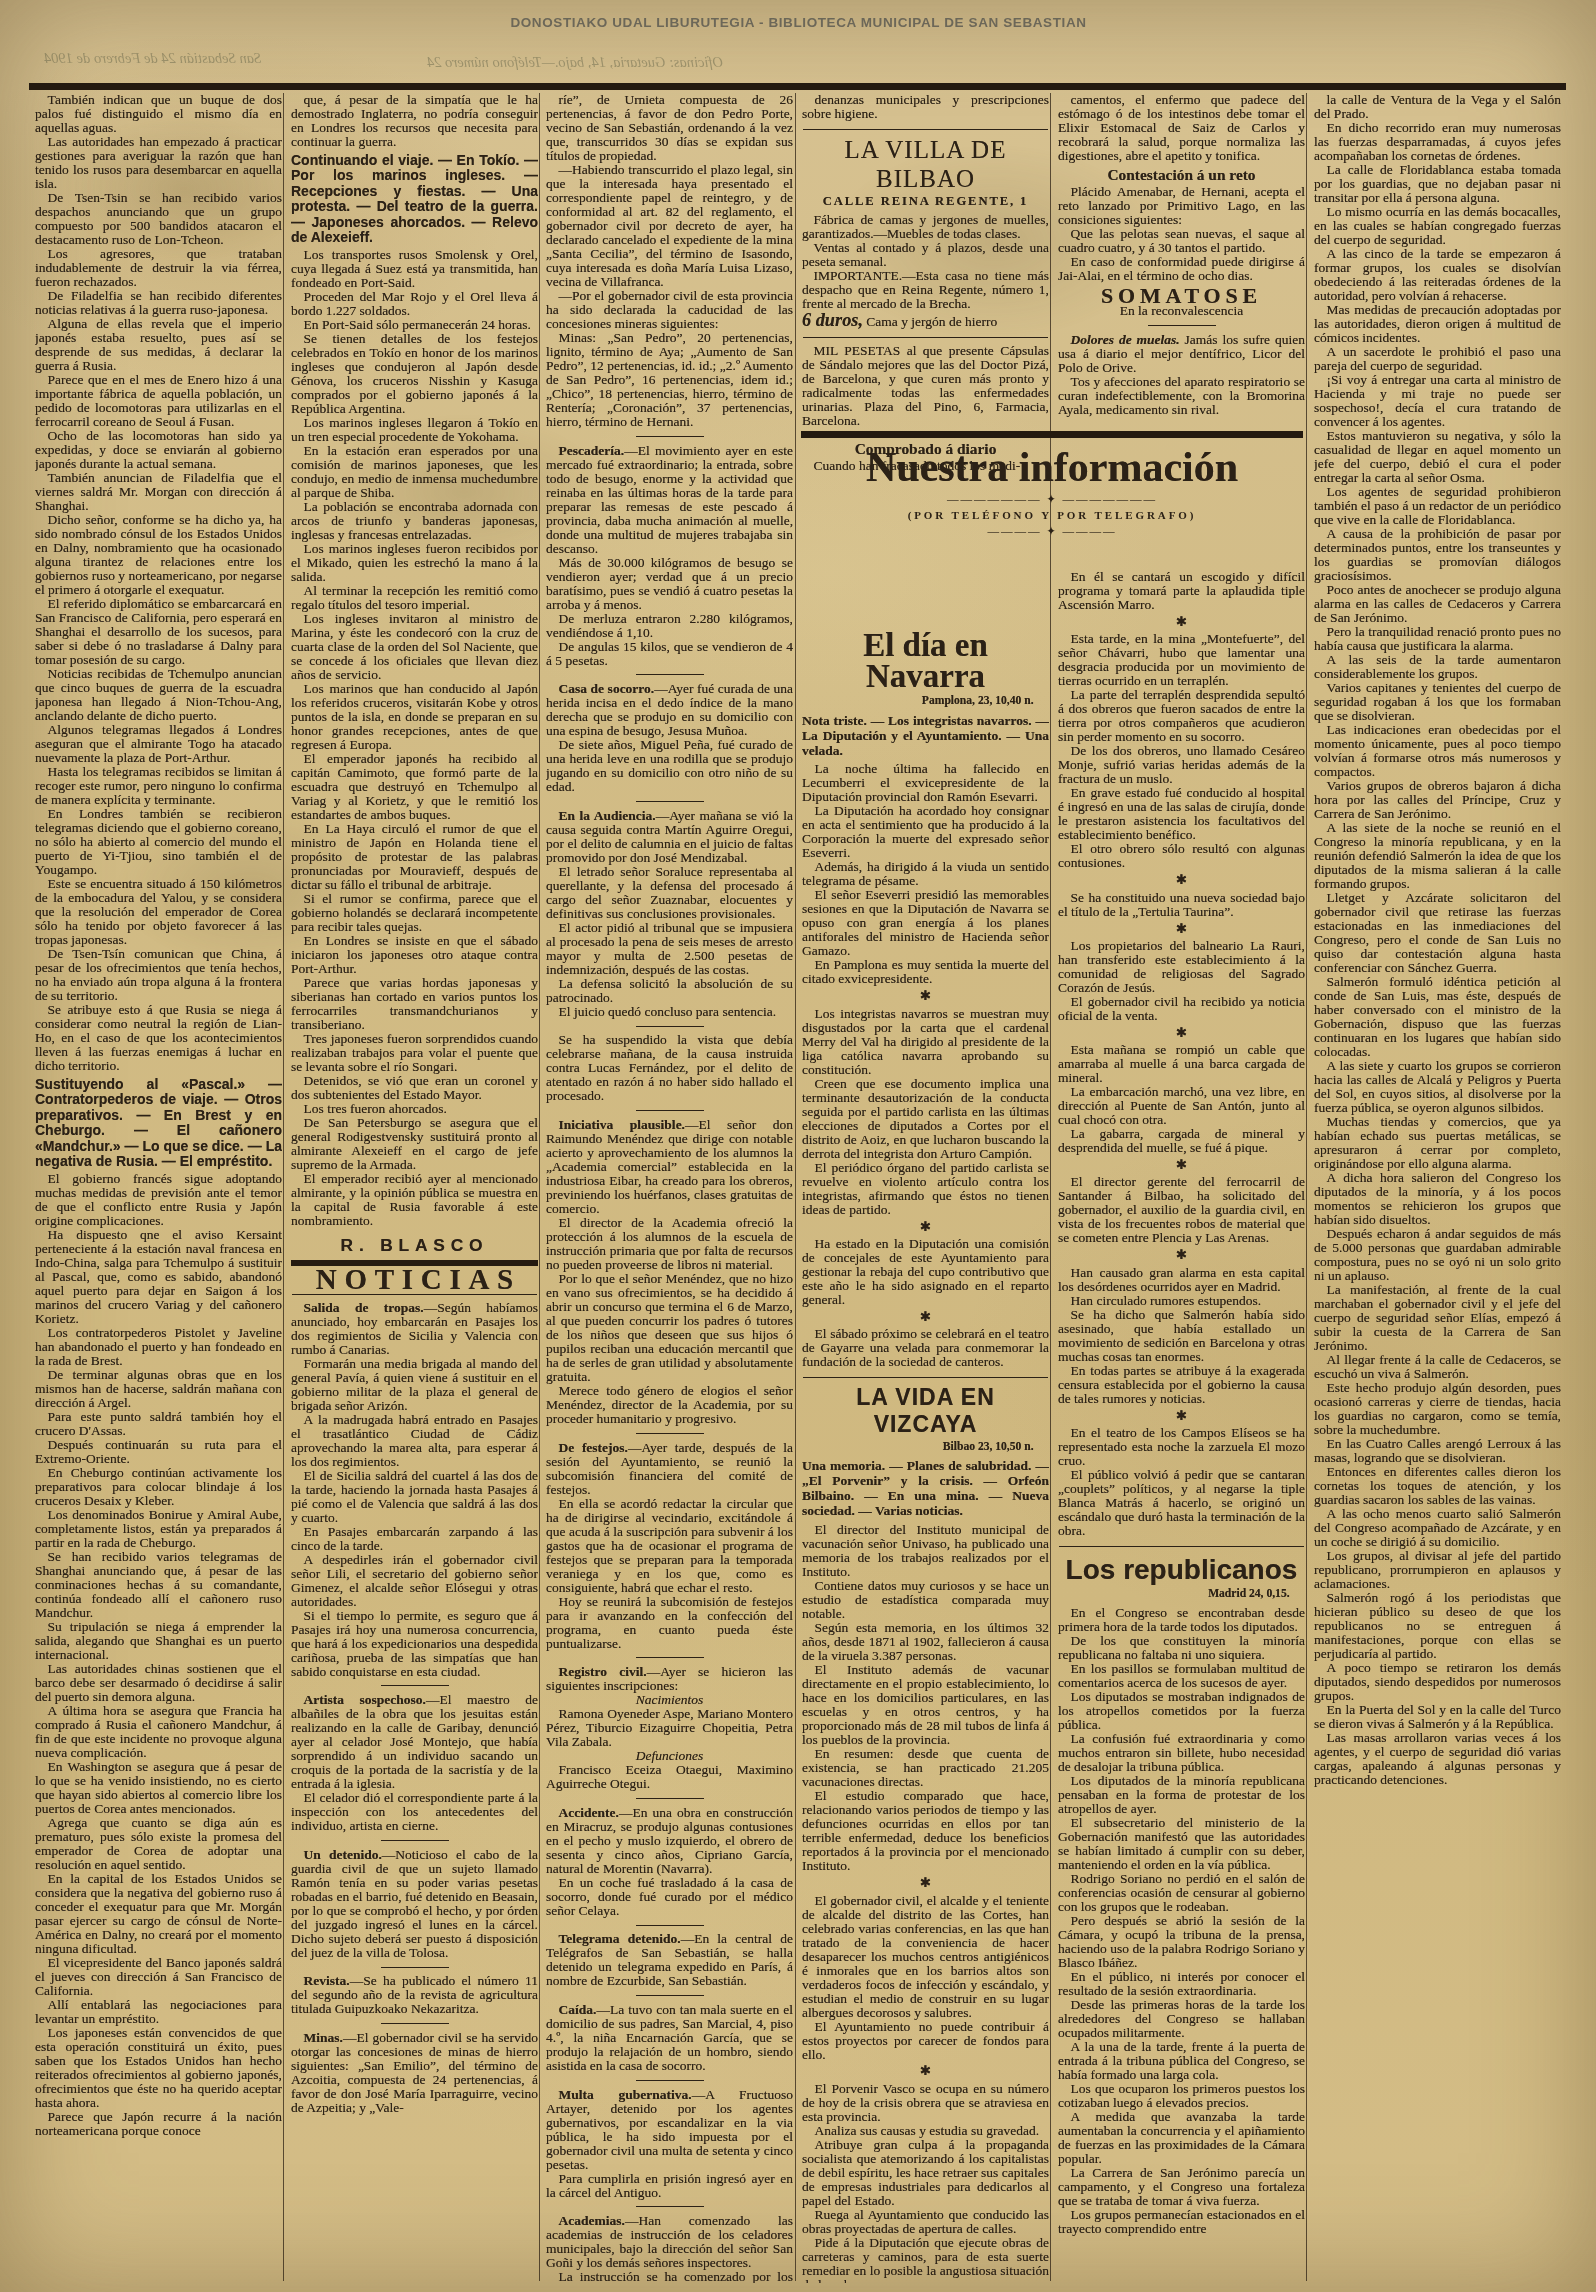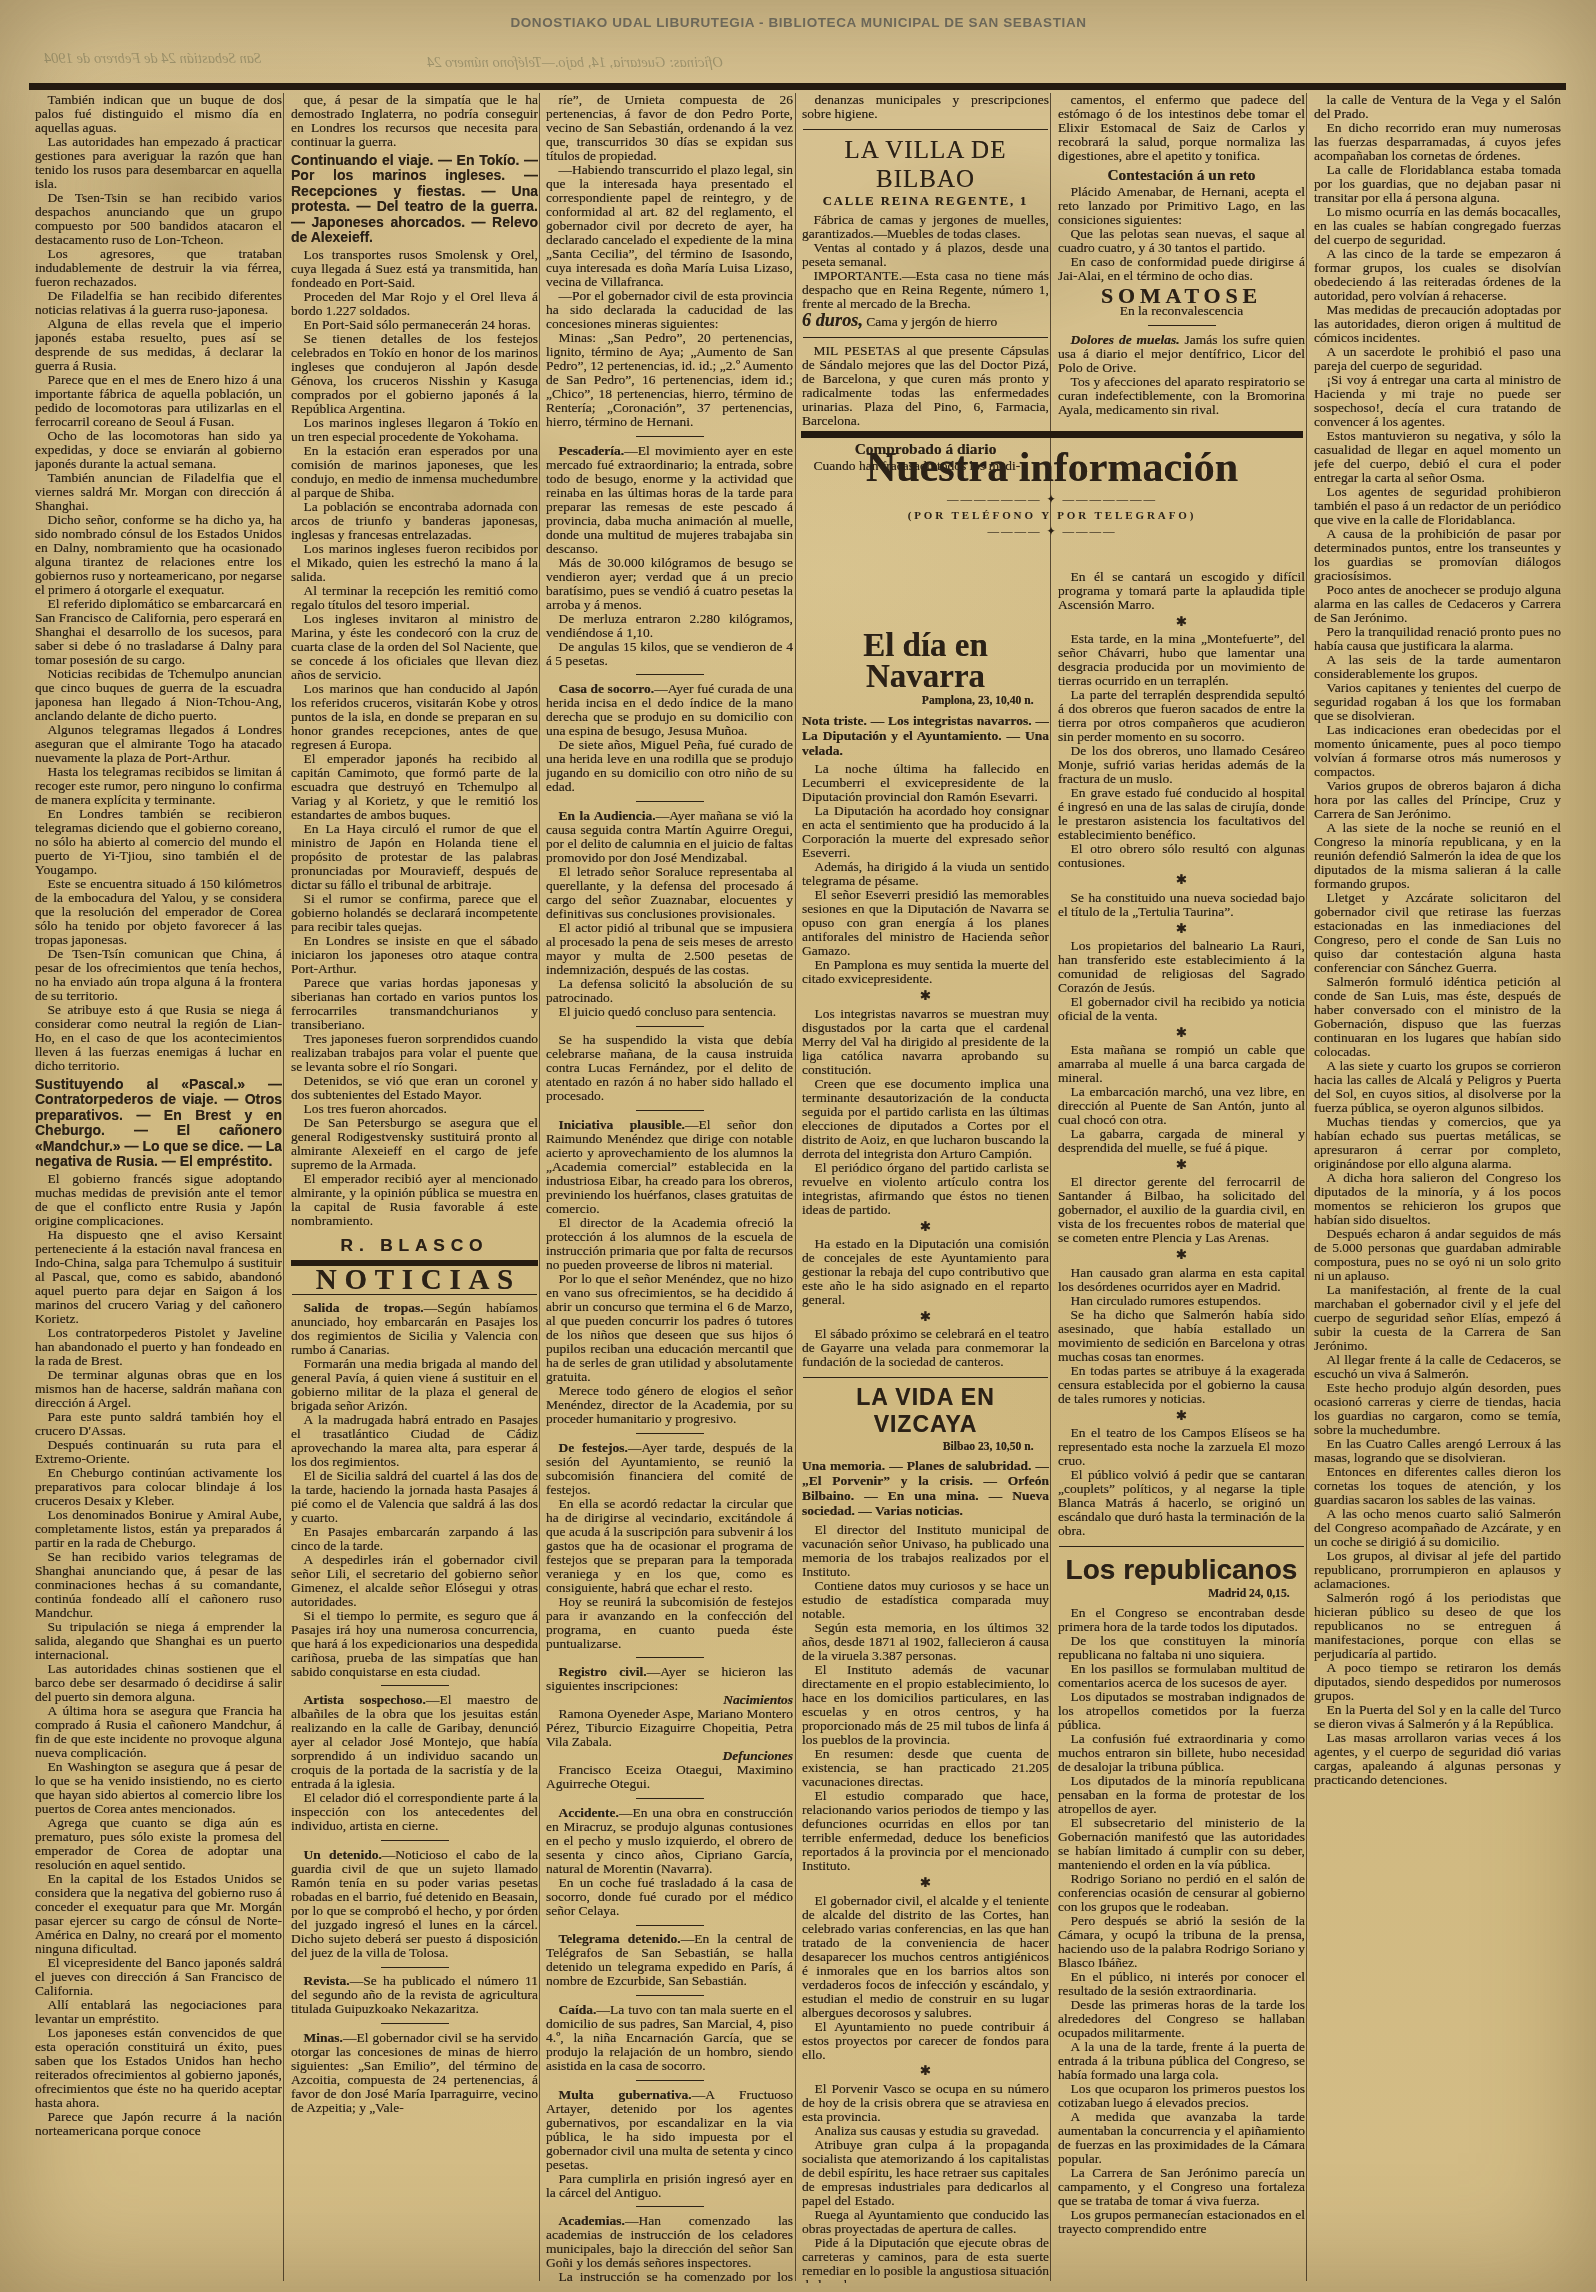--- a/index.html
+++ b/index.html
@@ -49,21 +49,21 @@
   .b-date{font-weight:bold;font-size:11.6px;text-align:right;padding-right:15.4px;margin:1.9px 0 4.8px;}
   .b-sum{font-weight:bold;font-size:13.5px;line-height:15px;margin:1.9px 0 4.8px;}
   .b-star{text-align:center;font-size:13.5px;line-height:14.5px;margin:2.9px 0;}
   .b-adt{font-size:25px;text-align:center;letter-spacing:1px;line-height:29px;margin:4.8px 0 1px;}
   .b-ads{font-weight:bold;font-size:12.6px;text-align:center;letter-spacing:1.9px;margin:0 0 4.8px;}
   .b-adp{text-indent:11.6px;}
   .b-price{margin:1.9px 0;}
   .b-price .lead-in{font-weight:bold;font-style:italic;font-size:18.3px;}
   .b-cb{text-align:center;font-weight:bold;font-size:15.4px;margin:4.8px 0 2.9px;}
   .b-c{text-align:center;}
-  .b-ci{text-align:right;font-style:italic;font-weight:bold;}
+  .b-ci{text-align:center;font-style:italic;}
   .b-som{font-weight:bold;font-size:22px;letter-spacing:4.8px;text-align:center;margin:6.8px 0 1px;}
   .ni{position:absolute;left:799px;top:431px;width:506px;height:147px;text-align:center;}
   .ni-bar{height:6.8px;background:#241a10;margin:0 1.9px 7.7px;}
   .ni-title{font-size:42px;font-weight:bold;line-height:44px;
     text-shadow:0 0 0.5px rgba(43,33,22,.7);}
   .ni-orn{font-size:11.6px;letter-spacing:1.9px;margin:2.9px 0;color:#2b2116;}
   .ni-sub{font-weight:bold;font-size:11px;letter-spacing:2.9px;font-family:Liberation Serif, serif;}
   .ghost{position:absolute;background:radial-gradient(closest-side, rgba(95,80,42,.16), rgba(95,80,42,0));
     filter:blur(1.9px);border-radius:50%;}
   .g1{left:58px;top:116px;width:251px;height:145px;}
@@ -257,21 +257,21 @@
       <div class="b-p">Ha estado en la Diputación una comisión de concejales de este Ayuntamiento para gestionar la rebaja del cupo contributivo que este año le ha sido asignado en el reparto general.</div>
       <div class="b-star">✱</div>
       <div class="b-p">El sábado próximo se celebrará en el teatro de Gayarre una velada para conmemorar la fundación de la sociedad de canteros.</div>
       <div class="b-hr"></div>
       <div class="b-tsans">LA VIDA EN VIZCAYA</div>
       <div class="b-date">Bilbao 23, 10,50 n.</div>
       <div class="b-sum">Una memoria. — Planes de salubridad. — „El Porvenir” y la crisis. — Orfeón Bilbaino. — En una mina. — Nueva sociedad. — Varias noticias.</div>
       <div class="b-p">El director del Instituto municipal de vacunación señor Univaso, ha publicado una memoria de los trabajos realizados por el Instituto.</div>
       <div class="b-p">Contiene datos muy curiosos y se hace un estudio de estadística comparada muy notable.</div>
       <div class="b-p">Según esta memoria, en los últimos 32 años, desde 1871 al 1902, fallecieron á causa de la viruela 3.387 personas.</div>
-      <div class="b-p">El Instituto además de vacunar directamente en el propio establecimiento, lo hace en los domicilios particulares, en las escuelas y en otros centros, y ha proporcionado más de 25 mil tubos de linfa á los pueblos de la provincia.</div>
+      <div class="b-p">El Instituto además de vacunar directamente en el propio establecimiento, lo hace en los domicilios particulares, en las escuelas y en otros centros, y ha proporcionado más de 28 mil tubos de linfa á los pueblos de la provincia.</div>
       <div class="b-p">En resumen: desde que cuenta de existencia, se han practicado 21.205 vacunaciones directas.</div>
       <div class="b-p">El estudio comparado que hace, relacionando varios periodos de tiempo y las defunciones ocurridas en ellos por tan terrible enfermedad, deduce los beneficios reportados á la provincia por el mencionado Instituto.</div>
       <div class="b-star">✱</div>
       <div class="b-p">El gobernador civil, el alcalde y el teniente de alcalde del distrito de las Cortes, han celebrado varias conferencias, en las que han tratado de la conveniencia de hacer desaparecer los muchos centros antigiénicos é inmorales que en los barrios altos son verdaderos focos de infección y escándalo, y estudian el medio de construir en su lugar albergues decorosos y salubres.</div>
       <div class="b-p">El Ayuntamiento no puede contribuir á estos proyectos por carecer de fondos para ello.</div>
       <div class="b-star">✱</div>
       <div class="b-p">El Porvenir Vasco se ocupa en su número de hoy de la crisis obrera que se atraviesa en esta provincia.</div>
       <div class="b-p">Analiza sus causas y estudia su gravedad.</div>
       <div class="b-p">Atribuye gran culpa á la propaganda socialista que atemorizando á los capitalistas de debil espíritu, les hace retraer sus capitales de empresas industriales para dedicarlos al papel del Estado.</div>
       <div class="b-p">Ruega al Ayuntamiento que conducido las obras proyectadas de apertura de calles.</div>

